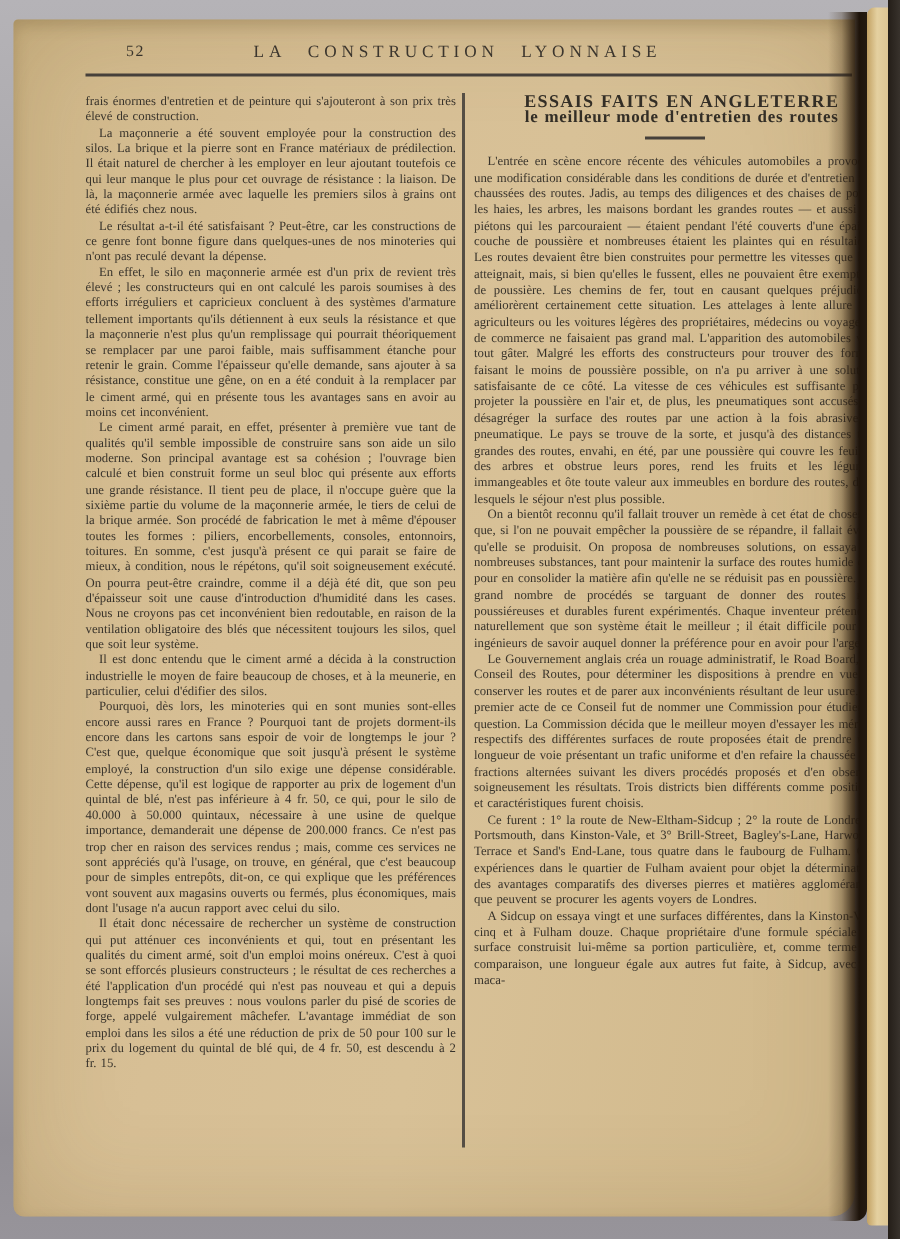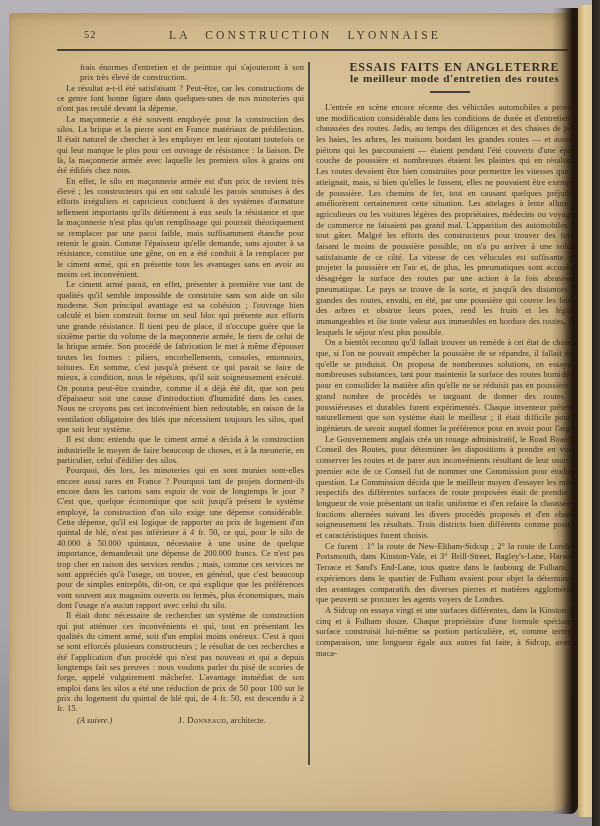--- a/index.html
+++ b/index.html
@@ -33,21 +33,21 @@
   .head-rule{
     position:absolute;left:48px;top:36px;width:511px;height:2px;
     background:var(--rule);
   }
   .col{
     position:absolute;top:49px;color:var(--ink);
     font-size:8.5px;line-height:10.35px;text-align:justify;
   }
   .col p{margin:0;text-indent:9px;word-spacing:0.6px;}
   .col-left{left:48px;width:247px;}
-  .col-left .body p:first-child{text-indent:0;margin-left:23px;}
+  .col-left .body p:first-child{text-indent:0;}
   .col-right{left:307px;width:268px;line-height:10.7px;}
   .divider{
     position:absolute;left:299px;top:49px;width:1.5px;height:703px;
     background:#554e44;
   }
   .rc-title{
     margin:3px 0 0 0;text-align:center;font-size:12px;font-weight:bold;
     letter-spacing:0.9px;color:#332e26;text-indent:0;
   }
   .rc-sub1{
@@ -88,32 +88,28 @@
 
     <span class="pagenum">52</span>
 
     <div class="masthead">LA CONSTRUCTION LYONNAISE</div>
 
     <div class="head-rule"></div>
 
     <div class="col col-left">
       <div class="body">
           <p>frais énormes d'entretien et de peinture qui s'ajouteront à son prix très élevé de construction.</p>
+          <p>La maçonnerie a été souvent employée pour la construction des silos. La brique et la pierre sont en France matériaux de prédilection. Il était naturel de chercher à les employer en leur ajoutant toutefois ce qui leur manque le plus pour cet ouvrage de résistance : la liaison. De là, la maçonnerie armée avec laquelle les premiers silos à grains ont été édifiés chez nous.</p>
           <p>Le résultat a-t-il été satisfaisant ? Peut-être, car les constructions de ce genre font bonne figure dans quelques-unes de nos minoteries qui n'ont pas reculé devant la dépense.</p>
-          <p>La maçonnerie a été souvent employée pour la construction des silos. La brique et la pierre sont en France matériaux de prédilection. Il était naturel de chercher à les employer en leur ajoutant toutefois ce qui leur manque le plus pour cet ouvrage de résistance : la liaison. De là, la maçonnerie armée avec laquelle les premiers silos à grains ont été édifiés chez nous.</p>
           <p>En effet, le silo en maçonnerie armée est d'un prix de revient très élevé ; les constructeurs qui en ont calculé les parois soumises à des efforts irréguliers et capricieux concluent à des systèmes d'armature tellement importants qu'ils détiennent à eux seuls la résistance et que la maçonnerie n'est plus qu'un remplissage qui pourrait théoriquement se remplacer par une paroi faible, mais suffisamment étanche pour retenir le grain. Comme l'épaisseur qu'elle demande, sans ajouter à sa résistance, constitue une gêne, on en a été conduit à la remplacer par le ciment armé, qui en présente tous les avantages sans en avoir au moins cet inconvénient.</p>
           <p>Le ciment armé parait, en effet, présenter à première vue tant de qualités qu'il semble impossible de construire sans son aide un silo moderne. Son principal avantage est sa cohésion ; l'ouvrage bien calculé et bien construit forme un seul bloc qui présente aux efforts une grande résistance. Il tient peu de place, il n'occupe guère que la sixième partie du volume de la maçonnerie armée, le tiers de celui de la brique armée. Son procédé de fabrication le met à même d'épouser toutes les formes : piliers, encorbellements, consoles, entonnoirs, toitures. En somme, c'est jusqu'à présent ce qui parait se faire de mieux, à condition, nous le répétons, qu'il soit soigneusement exécuté. On pourra peut-être craindre, comme il a déjà été dit, que son peu d'épaisseur soit une cause d'introduction d'humidité dans les cases. Nous ne croyons pas cet inconvénient bien redoutable, en raison de la ventilation obligatoire des blés que nécessitent toujours les silos, quel que soit leur système.</p>
           <p>Il est donc entendu que le ciment armé a décida à la construction industrielle le moyen de faire beaucoup de choses, et à la meunerie, en particulier, celui d'édifier des silos.</p>
           <p>Pourquoi, dès lors, les minoteries qui en sont munies sont-elles encore aussi rares en France ? Pourquoi tant de projets dorment-ils encore dans les cartons sans espoir de voir de longtemps le jour ? C'est que, quelque économique que soit jusqu'à présent le système employé, la construction d'un silo exige une dépense considérable. Cette dépense, qu'il est logique de rapporter au prix de logement d'un quintal de blé, n'est pas inférieure à 4 fr. 50, ce qui, pour le silo de 40.000 à 50.000 quintaux, nécessaire à une usine de quelque importance, demanderait une dépense de 200.000 francs. Ce n'est pas trop cher en raison des services rendus ; mais, comme ces services ne sont appréciés qu'à l'usage, on trouve, en général, que c'est beaucoup pour de simples entrepôts, dit-on, ce qui explique que les préférences vont souvent aux magasins ouverts ou fermés, plus économiques, mais dont l'usage n'a aucun rapport avec celui du silo.</p>
           <p>Il était donc nécessaire de rechercher un système de construction qui put atténuer ces inconvénients et qui, tout en présentant les qualités du ciment armé, soit d'un emploi moins onéreux. C'est à quoi se sont efforcés plusieurs constructeurs ; le résultat de ces recherches a été l'application d'un procédé qui n'est pas nouveau et qui a depuis longtemps fait ses preuves : nous voulons parler du pisé de scories de forge, appelé vulgairement mâchefer. L'avantage immédiat de son emploi dans les silos a été une réduction de prix de 50 pour 100 sur le prix du logement du quintal de blé qui, de 4 fr. 50, est descendu à 2 fr. 15.</p>
         </div>
-      <div class="closing">
-        <span class="asuivre">(A suivre.)</span>
-        <span class="sig"><span class="sig-name">J. Donneaud,</span><span> architecte.</span></span>
-      </div>
     </div>
 
     <div class="divider"></div>
 
     <div class="col col-right">
       <p class="rc-title">ESSAIS FAITS EN ANGLETERRE</p>
       <p class="rc-sub2">le meilleur mode d'entretien des routes</p>
       <div class="title-rule"></div>
       <div class="body">
           <p>L'entrée en scène encore récente des véhicules automobiles a provoqué une modification considérable dans les conditions de durée et d'entretien des chaussées des routes. Jadis, au temps des diligences et des chaises de poste, les haies, les arbres, les maisons bordant les grandes routes — et aussi les piétons qui les parcouraient — étaient pendant l'été couverts d'une épaisse couche de poussière et nombreuses étaient les plaintes qui en résultaient. Les routes devaient être bien construites pour permettre les vitesses que l'on atteignait, mais, si bien qu'elles le fussent, elles ne pouvaient être exemptées de poussière. Les chemins de fer, tout en causant quelques préjudices, améliorèrent certainement cette situation. Les attelages à lente allure des agriculteurs ou les voitures légères des propriétaires, médecins ou voyageurs de commerce ne faisaient pas grand mal. L'apparition des automobiles vint tout gâter. Malgré les efforts des constructeurs pour trouver des formes faisant le moins de poussière possible, on n'a pu arriver à une solution satisfaisante de ce côté. La vitesse de ces véhicules est suffisante pour projeter la poussière en l'air et, de plus, les pneumatiques sont accusés de désagréger la surface des routes par une action à la fois abrasive et pneumatique. Le pays se trouve de la sorte, et jusqu'à des distances très grandes des routes, envahi, en été, par une poussière qui couvre les feuilles des arbres et obstrue leurs pores, rend les fruits et les légumes immangeables et ôte toute valeur aux immeubles en bordure des routes, dans lesquels le séjour n'est plus possible.</p>

